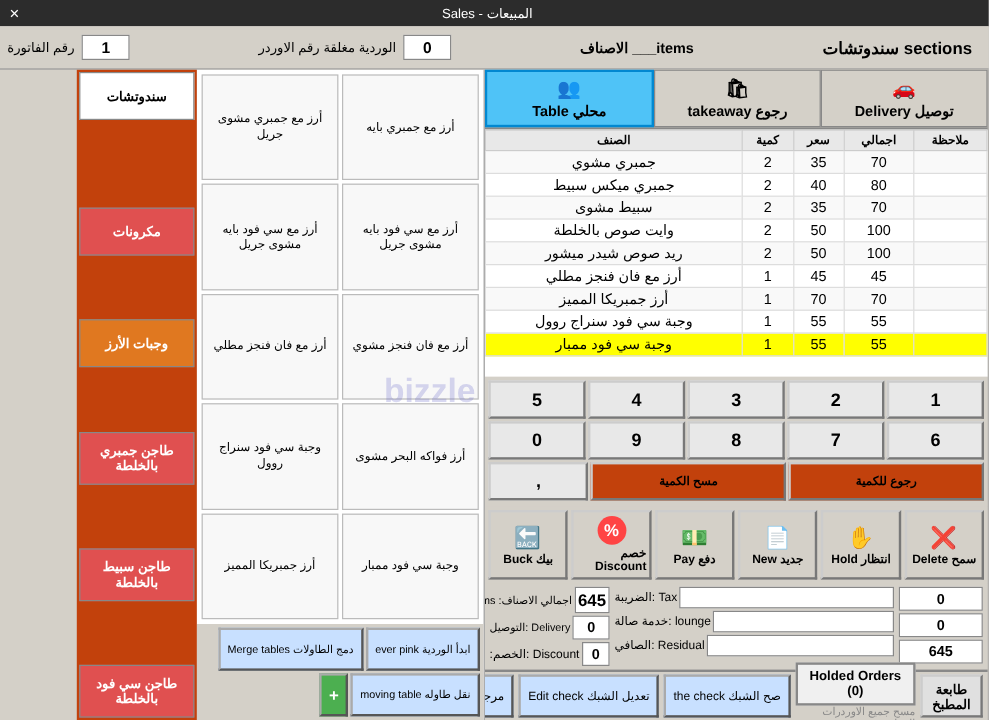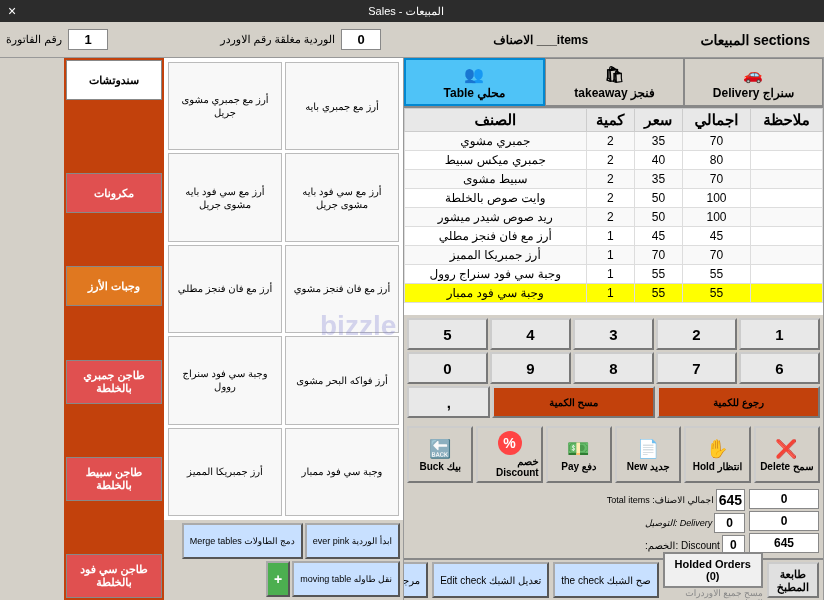--- a/index.html
+++ b/index.html
@@ -109,21 +109,21 @@
     }
     .order-table table {
       width: 100%;
       border-collapse: collapse;
       direction: rtl;
     }
     .order-table th {
       background: #e8e8e8;
       border: 1px solid #ccc;
       padding: 2px 4px;
-      font-size: 15px;
+      font-size: 10px;
       text-align: center;
     }
     .order-table td {
       border: 1px solid #ddd;
       padding: 2px 4px;
       font-size: 12px;
       text-align: center;
     }
 
     
@@ -360,21 +360,21 @@
 <div class="title-bar">
   <span class="close-btn">×</span>
   <span>Sales - المبيعات</span>
   <span style="width:20px"></span>
 </div>
 
 <div class="main-container">
 
   <div class="header-row" style="direction:rtl; justify-content: space-between;">
     <div class="header-section">
-      <span class="sections-label">sections المبيعات</span>
+      <span class="sections-label">sections سندوتشات</span>
     </div>
     <div class="header-section">
       <span class="header-label">items___ الاصناف</span>
     </div>
     <div class="header-section">
       <span class="header-value">0</span>
       <span style="font-size:11px;">الوردية مغلقة رقم الاوردر</span>
     </div>
     <div class="header-section">
       <span class="header-value">1</span>
@@ -382,25 +382,25 @@
     </div>
   </div>
 
   <div class="content-area">
 
     <div class="pos-panel">
 
       <div class="tabs-row">
         <div class="tab-btn tab-delivery">
           <span class="tab-icon">🚗</span>
-          <span>سنراج Delivery</span>
+          <span>توصيل Delivery</span>
         </div>
         <div class="tab-btn tab-takeaway">
           <span class="tab-icon">🛍</span>
-          <span>فنجز takeaway</span>
+          <span>رجوع takeaway</span>
         </div>
         <div class="tab-btn tab-table">
           <span class="tab-icon">👥</span>
           <span>محلي Table</span>
         </div>
       </div>
 
       <div class="order-table">
         <table>
           <thead>
@@ -528,28 +528,42 @@
           <span>بيك Buck</span>
         </div>
       </div>
 
       <div class="totals-section">
         <div class="totals-left">
           <div class="total-value">0</div>
           <div class="total-value">0</div>
           <div class="total-value">645</div>
         </div>
+        <div class="totals-middle">
+          <div class="totals-row">
+            <input class="total-field-input" value="" style="width: 60px;">
+            <span class="total-field-label">Tax :الضريبة</span>
+          </div>
+          <div class="totals-row">
+            <input class="total-field-input" value="" style="width: 60px;">
+            <span class="total-field-label">lounge :خدمة صالة</span>
+          </div>
+          <div class="totals-row">
+            <input class="total-field-input" value="" style="width: 60px;">
+            <span class="total-field-label">Residual :الصافي</span>
+          </div>
+        </div>
         <div class="totals-right">
           <div class="totals-row">
             <div class="grand-total" style="flex:1;">645</div>
             <span class="total-field-label" style="font-size:9px;">اجمالي الاصناف: Total items</span>
           </div>
           <div class="totals-row">
             <div class="grand-total" style="flex:1;font-size:12px;">0</div>
-            <span class="total-field-label" style="font-size:9px;font-style:italic;">Delivery :التوصيل</span>
+            <span class="total-field-label" style="font-size:9px;">Delivery :التوصيل</span>
           </div>
           <div class="totals-row">
             <div class="grand-total" style="flex:1;font-size:12px;">0</div>
             <span class="total-field-label" style="font-size:10px;text-align:right;">Discount :الخصم:</span>
           </div>
         </div>
       </div>
 
       <div class="bottom-bar">
         <button class="kitchen-btn">طابعة المطبخ</button>

